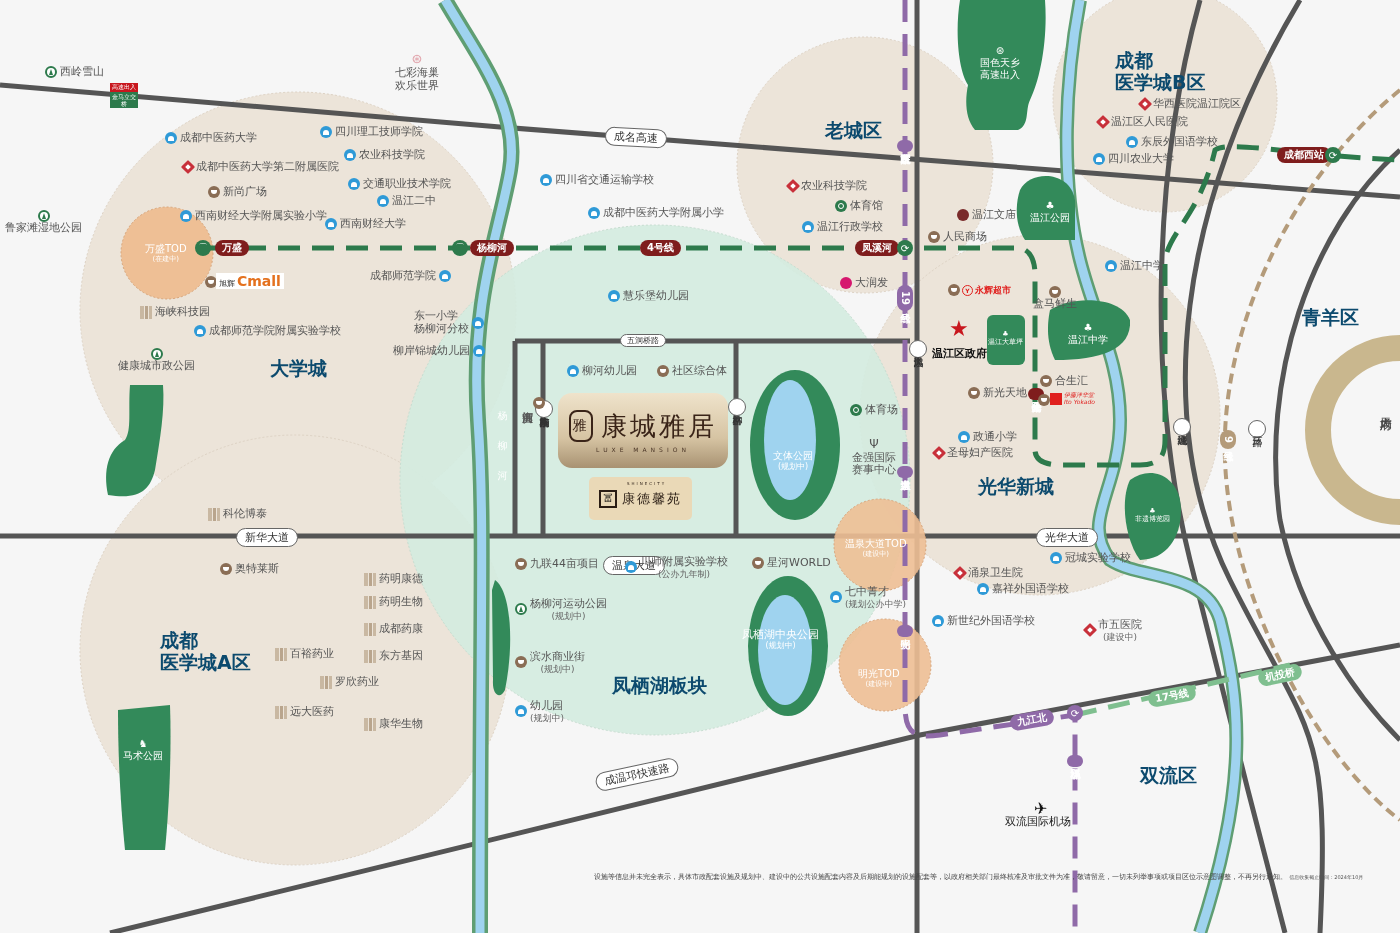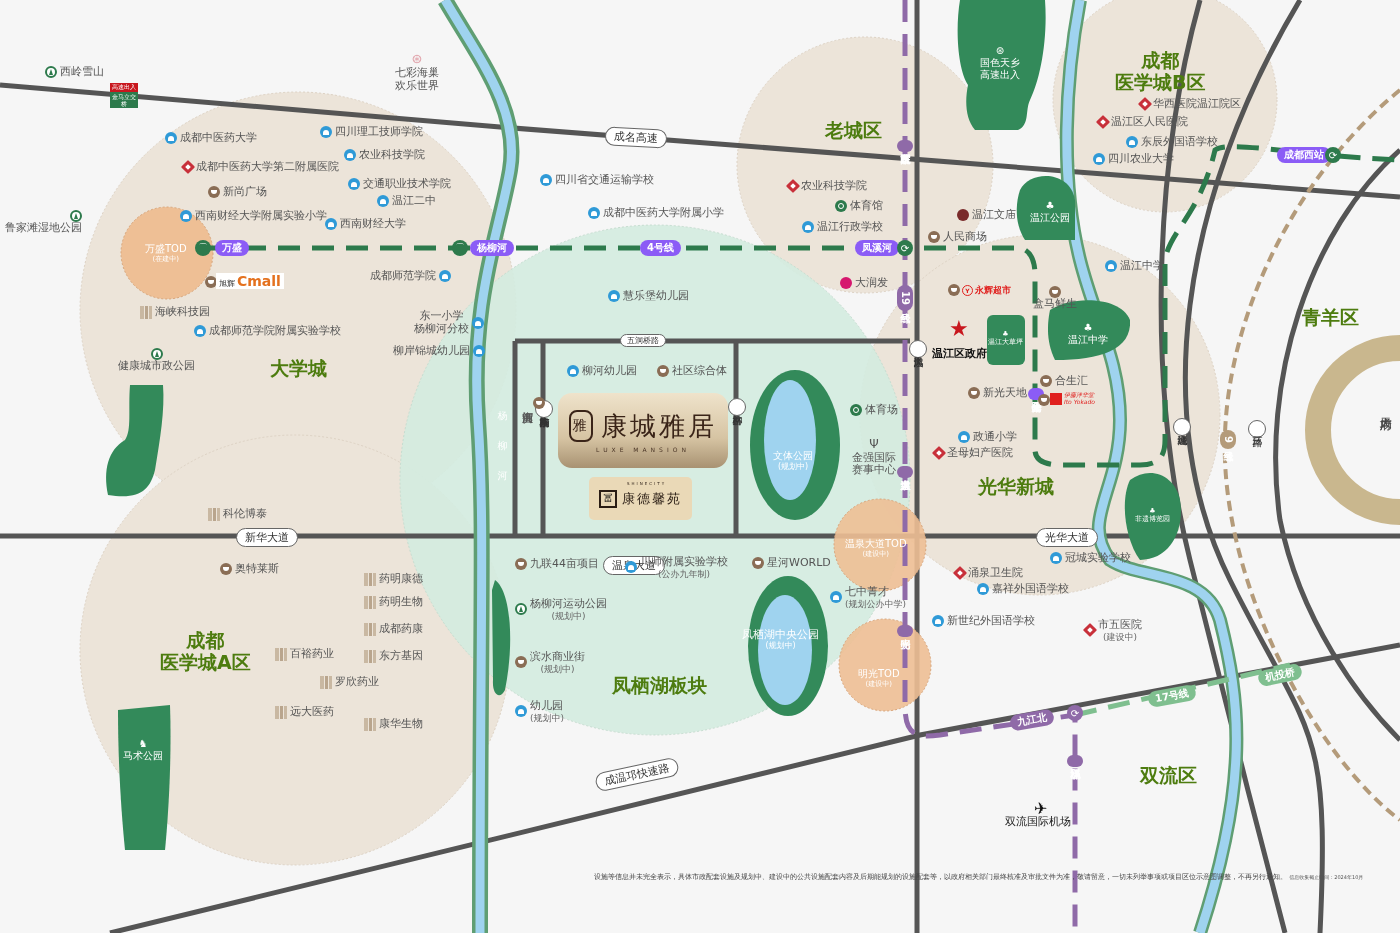--- a/index.html
+++ b/index.html
@@ -2,40 +2,40 @@
 <html><head>
 <meta charset="utf-8">
 <style>
   * { box-sizing: border-box; margin: 0; padding: 0; }
   html, body { width: 1400px; height: 933px; overflow: hidden; background: #f6f6f6; }
   body { font-family: "DejaVu Sans", "Liberation Sans", sans-serif; position: relative; }
   #map { position: absolute; left: 0; top: 0; width: 1400px; height: 933px; }
   .lbl { position: absolute; font-size: 11px; color: #555; white-space: nowrap; line-height: 1.15; display: flex; align-items: center; gap: 3px; }
   .lbl .sub { display: block; font-size: 9px; color: #666; text-align: center; }
   .lbl.col { flex-direction: column; align-items: flex-start; gap: 0; }
-  .dist { position: absolute; font-size: 19px; font-weight: bold; color: #4d7c0f; text-align: center; line-height: 1.15; white-space: nowrap; }
+  .dist { position: absolute; font-size: 19px; font-weight: bold; color: #0c4a6e; text-align: left; line-height: 1.15; white-space: nowrap; }
   .ic { width: 12px; height: 12px; border-radius: 50%; display: inline-block; flex: 0 0 auto; position: relative; }
   .ic.school { background: #2f9ad7; }
   .ic.school::after { content: ""; position: absolute; left: 3px; top: 4px; width: 6px; height: 5px; background: #fff; border-radius: 3px 3px 0 0; }
   .ic.hosp { width: 10px; height: 10px; background: #c8303a; transform: rotate(45deg); border-radius: 1px; }
   .ic.hosp::after { content: ""; position: absolute; left: 3px; top: 3px; width: 4px; height: 4px; background: #fff; }
   .ic.mall { background: #8a6d55; }
   .ic.mall::after { content: ""; position: absolute; left: 3px; top: 4px; width: 6px; height: 4px; background: #fff; border-radius: 0 0 3px 3px; }
   .ic.park { background: #fff; border: 2px solid #2d7a4c; }
   .ic.park::after { content: ""; position: absolute; left: 2px; top: 1px; border-left: 2px solid transparent; border-right: 2px solid transparent; border-bottom: 6px solid #2d7a4c; }
   .ic.bld { width: 12px; height: 13px; border-radius: 0; background: linear-gradient(90deg,#c9b8a2 0 4px,transparent 4px 5px,#b9a58d 5px 8px,transparent 8px 9px,#c9b8a2 9px); }
   .ic.gym { background: #2d7a4c; }
   .ic.gym::after { content: ""; position: absolute; left: 3px; top: 3px; width: 6px; height: 6px; border-radius: 50%; border: 1px solid #fff; box-sizing: border-box; }
   .ic.temple { background: #7a2a2a; }
   .ic.rt { background: #d6176e; }
   .road-tag { position: absolute; background: #fff; border: 1.5px solid #666; border-radius: 10px; font-size: 11px; color: #333; padding: 1px 8px; white-space: nowrap; }
   .road-tag.v { writing-mode: vertical-rl; padding: 8px 1px; font-size: 10px; }
   .road-tag.sm { font-size: 8px; padding: 0 6px; }
   .metro-tag { position: absolute; color: #fff; font-size: 10px; font-weight: bold; border-radius: 9px; padding: 1px 7px; white-space: nowrap; }
-  .metro-tag.g { background: #8b5cf6; }
+  .metro-tag.g { background: #7f1d1d; }
   .metro-tag.lg { background: #7fbf8f; }
   .metro-tag.p { background: #8f6aa8; }
   .metro-tag.v { writing-mode: vertical-rl; padding: 6px 1px; }
   .metro-tag.b { background: #b49b7a; }
   .stn { position: absolute; width: 16px; height: 16px; border-radius: 50%; color: #fff; font-size: 10px; display: flex; align-items: center; justify-content: center; }
   .stn.g { background: #2d7a4c; } .stn.p { background: #8f6aa8; }
   .park-lbl { position: absolute; color: #fff; font-size: 10px; text-align: center; line-height: 1.2; white-space: nowrap; }
   .tod { position: absolute; color: #fff; font-size: 10px; text-align: center; line-height: 1.2; }
   .tod .sub { font-size: 7px; display: block; }
   .project { position: absolute; left: 558px; top: 393px; width: 170px; height: 75px; border-radius: 14px; background: linear-gradient(180deg,#efe3cb 0%,#d6c4a3 60%,#a89272 100%); display: flex; flex-direction: column; align-items: center; justify-content: center; }
@@ -191,21 +191,21 @@
   <div class="stn g" style="left:1325px;top:147px">⟳</div>
 
   <div class="tod" style="left:145px;top:243px"><span>万盛TOD</span><span class="sub">(在建中)</span></div>
   <div class="tod" style="left:845px;top:538px"><span>温泉大道TOD</span><span class="sub">(建设中)</span></div>
   <div class="tod" style="left:858px;top:668px"><span>明光TOD</span><span class="sub">(建设中)</span></div>
 
   <div class="lbl" style="left:45px;top:66px">
       <span class="ic park"></span>
       <span>西岭雪山</span>
     </div>
-  <div class="lbl col" style="left:5px;top:210px;align-items:flex-end">
+  <div class="lbl col" style="left:5px;top:210px;align-items:center">
       <span class="ic park"></span>
       <span>鲁家滩湿地公园</span>
     </div>
   <div class="lbl" style="left:165px;top:132px">
       <span class="ic school"></span>
       <span>成都中医药大学</span>
     </div>
   <div class="lbl" style="left:183px;top:161px">
       <span class="ic hosp"></span>
       <span>成都中医药大学第二附属医院</span>
@@ -248,21 +248,21 @@
     </div>
   <div class="lbl" style="left:194px;top:325px">
       <span class="ic school"></span>
       <span>成都师范学院附属实验学校</span>
     </div>
   <div class="lbl col" style="left:118px;top:348px;align-items:center">
       <span class="ic park"></span>
       <span>健康城市政公园</span>
     </div>
   <div class="lbl" style="left:414px;top:310px">
-      <span style="text-align:center">
+      <span style="text-align:left">
         <span style="display:block">东一小学</span>
         <span style="display:block">杨柳河分校</span>
       </span>
       <span class="ic school"></span>
     </div>
   <div class="lbl" style="left:393px;top:345px">
       <span>柳岸锦城幼儿园</span>
       <span class="ic school"></span>
     </div>
   <div class="lbl" style="left:208px;top:508px">

